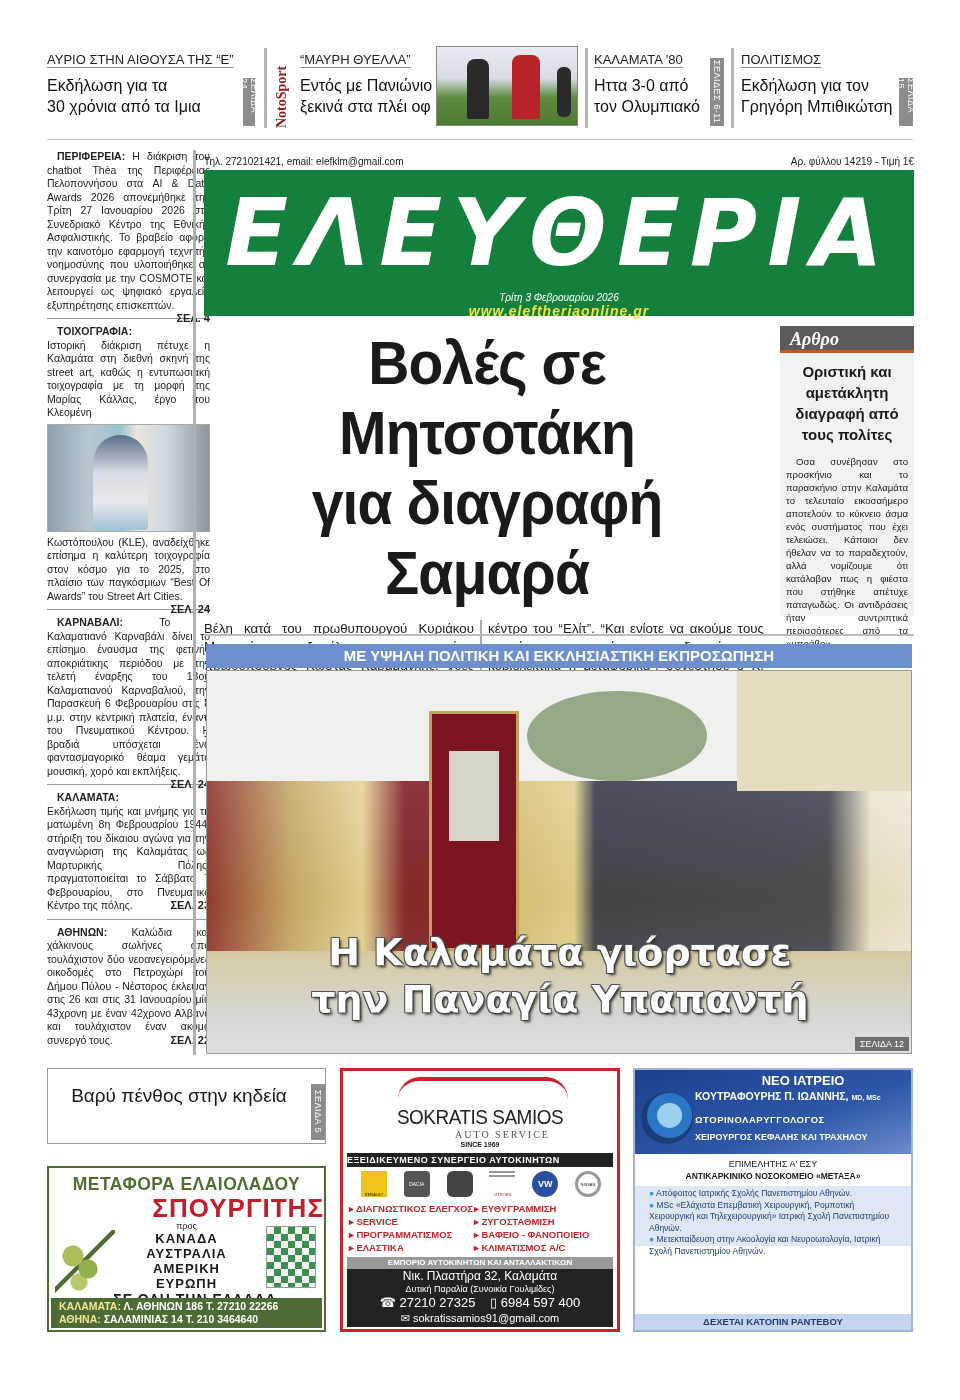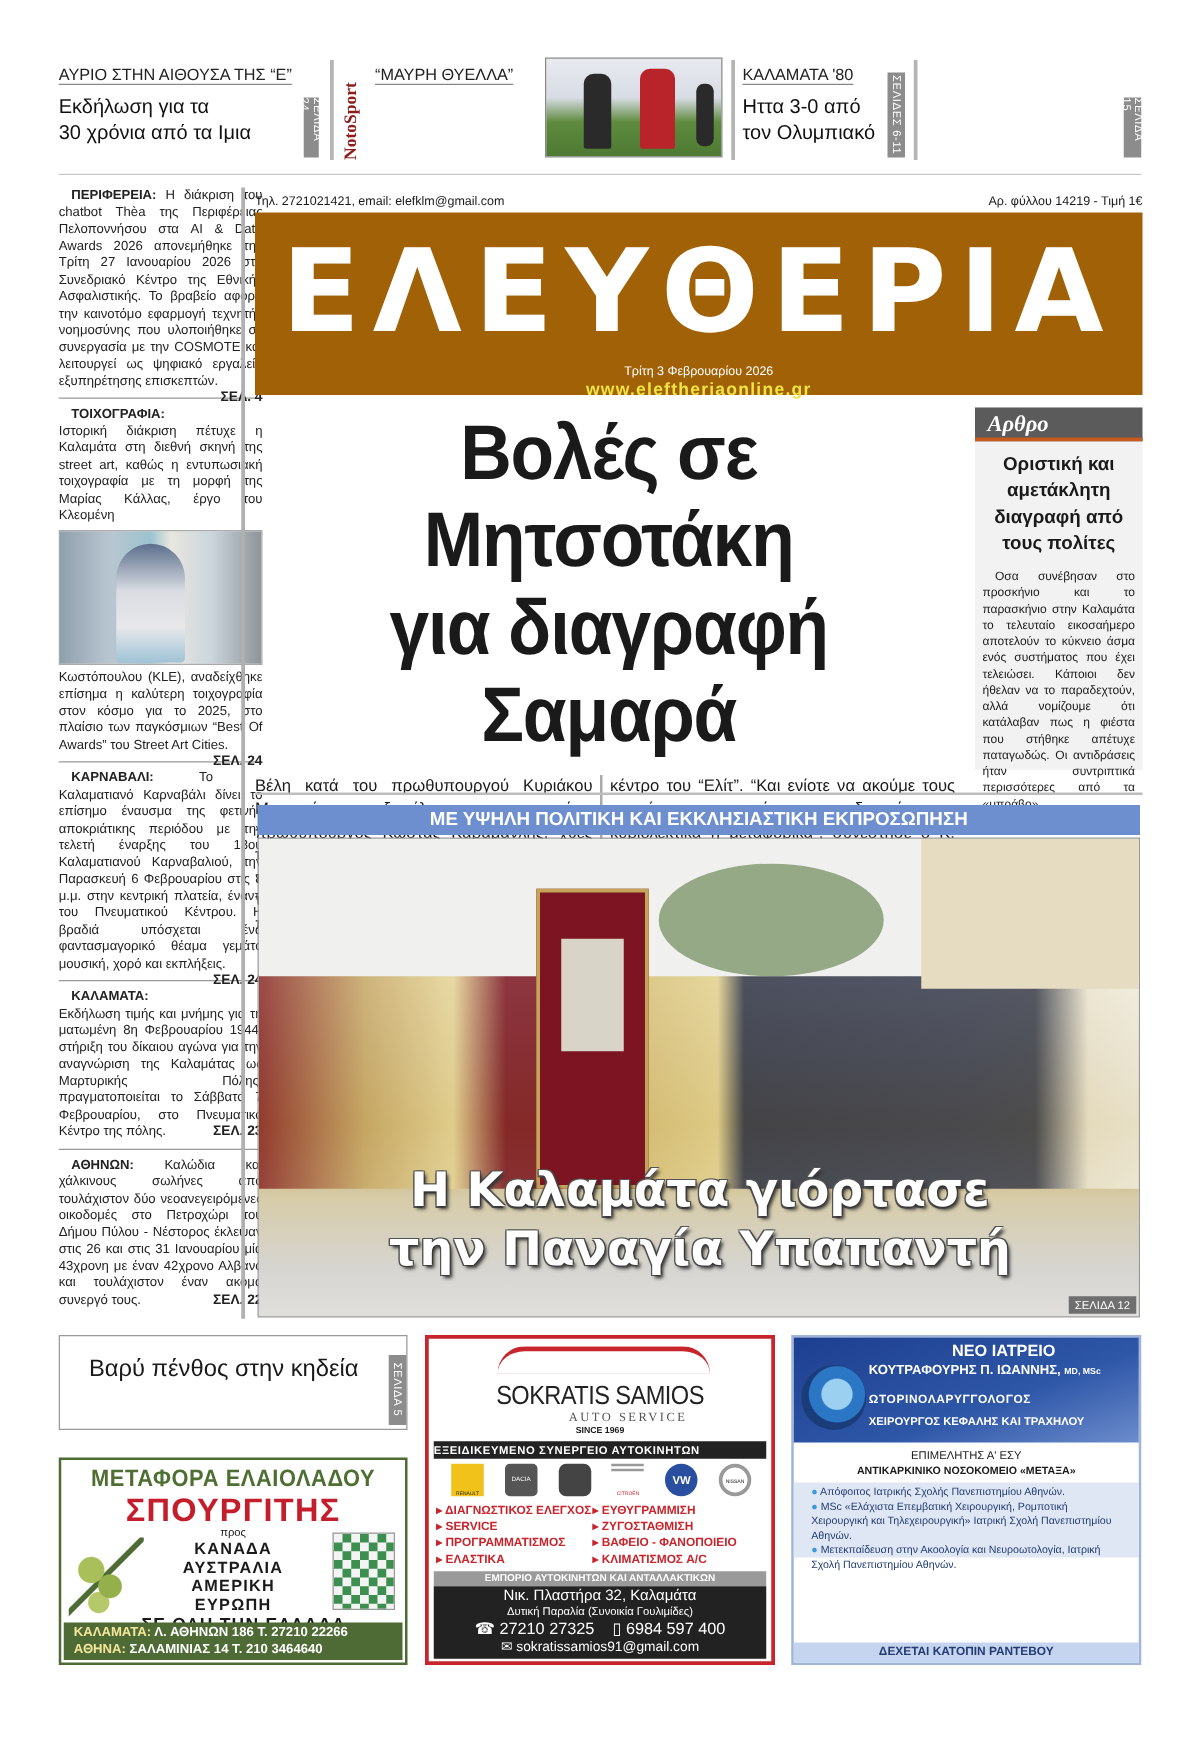--- a/index.html
+++ b/index.html
@@ -13,21 +13,21 @@
   .vrule { background: #b5b5b5; width: 3px; }
   .hrule { background: #c8c8c8; height: 2px; }
 
   
   .brief { font-size: 10.5px; line-height: 13.5px; color: #222; text-align: justify; }
   .brief .kw { font-weight: bold; }
   .brief .pg { font-weight: bold; float: right; font-size: 11px; }
   .brief-sep { height: 1px; background: #999; }
 
   
-  .mast { background: #a16207; }
+  .mast { background: #15803d; font-style: italic; }
   .mast-title { color: #fff; font-family: "DejaVu Sans", sans-serif; font-weight: bold; font-size: 92px; letter-spacing: 10px; text-align: center; line-height: 1; }
   .mast-date { color: #fff; font-size: 10px; text-align: center; }
   .mast-url { color: #f0e440; font-size: 14px; font-weight: bold; text-align: center; letter-spacing: 1px; }
 
   .head-kicker { font-size: 21px; font-weight: bold; text-align: center; border-bottom: 1px solid #888; }
   .headline { font-family: "Liberation Sans", sans-serif; font-weight: bold; font-size: 62px; line-height: 70px; text-align: center; letter-spacing: -1px; transform: scaleX(0.92); transform-origin: center; }
   .body-col { font-size: 13.3px; line-height: 18.3px; text-align: justify; }
   .pg-marker { font-weight: bold; white-space: nowrap; }
   .pg-marker .sq { display: inline-block; width: 10px; height: 10px; background: #a0142c; margin-right: 3px; }
 
@@ -59,38 +59,49 @@
       <div>Εκδήλωση για τα</div>
         <div>30 χρόνια από τα Ιμια</div>
     </div>
   </div>
   <div class="abs side-tab" style="left:243px;top:38px;width:12px;height:48px;">ΣΕΛΙΔΑ 24</div>
   <div class="abs vrule" style="left:264px;top:8px;height:80px;"></div>
 
   <div class="abs" style="left:274px;top:10px;writing-mode:vertical-rl;transform:rotate(180deg);font-family:'Liberation Serif',serif;font-weight:bold;font-size:14px;color:#8b1d1d;height:78px;">NotoSport</div>
   <div class="abs" style="left:300px;top:12px;width:140px;">
     <div class="teaser-kicker">“ΜΑΥΡΗ ΘΥΕΛΛΑ”</div>
+    <div class="teaser-text" style="margin-top:8px;">
+      <div>Εντός με Πανιώνιο</div>
+        <div>ξεκινά στα πλέι οφ</div>
+    </div>
   </div>
   <div class="abs" style="left:436px;top:6px;width:142px;height:80px;border:1px solid #888;background:linear-gradient(180deg,#e8eaf0 0%,#d8dce4 40%,#5f8b3f 65%,#4d7a32 100%);overflow:hidden;">
     <div style="position:absolute;left:30px;top:12px;width:22px;height:60px;background:#2a2a2a;border-radius:8px 8px 2px 2px;"></div>
     <div style="position:absolute;left:75px;top:8px;width:28px;height:64px;background:#b8242a;border-radius:8px 8px 2px 2px;"></div>
     <div style="position:absolute;left:120px;top:20px;width:14px;height:50px;background:#2a2a2a;border-radius:6px;"></div>
   </div>
   <div class="abs vrule" style="left:585px;top:8px;height:80px;"></div>
 
   <div class="abs" style="left:594px;top:12px;width:120px;">
     <div class="teaser-kicker">ΚΑΛΑΜΑΤΑ '80</div>
     <div class="teaser-text" style="margin-top:8px;">
       <div>Ηττα 3-0 από</div>
         <div>τον Ολυμπιακό</div>
     </div>
   </div>
   <div class="abs side-tab" style="left:710px;top:18px;width:14px;height:68px;">ΣΕΛΙΔΕΣ 6-11</div>
   <div class="abs vrule" style="left:731px;top:8px;height:80px;"></div>
 
+  <div class="abs" style="left:741px;top:12px;width:160px;">
+    <div class="teaser-kicker">ΠΟΛΙΤΙΣΜΟΣ</div>
+    <div class="teaser-text" style="margin-top:8px;">
+      <div>Εκδήλωση για τον</div>
+        <div>Γρηγόρη Μπιθικώτση</div>
+    </div>
+  </div>
   <div class="abs side-tab" style="left:899px;top:38px;width:14px;height:48px;">ΣΕΛΙΔΑ 15</div>
 </div>
 <div class="abs hrule" style="left:47px;top:139px;width:866px;height:1px;"></div>
 
 <div class="abs" style="left:47px;top:150px;width:163px;">
   <div class="brief" style="text-indent:10px;">
     <span class="kw">ΠΕΡΙΦΕΡΕΙΑ:</span> <span>Η διάκριση του chatbot Thèa της Περιφέρειας Πελοποννήσου στα AI &amp; Data Awards 2026 απονεμήθηκε την Τρίτη 27 Ιανουαρίου 2026 στο Συνεδριακό Κέντρο της Εθνικής Ασφαλιστικής. Το βραβείο αφορά την καινοτόμο εφαρμογή τεχνητής νοημοσύνης που υλοποιήθηκε σε συνεργασία με την COSMOTE και λειτουργεί ως ψηφιακό εργαλείο εξυπηρέτησης επισκεπτών.</span> <span class="pg">ΣΕΛ. 4</span>
   </div>
   <div class="brief-sep" style="margin:6px 0;"></div>
 
@@ -171,21 +182,21 @@
 
 <div class="abs ad-border" style="left:47px;top:1068px;width:279px;height:76px;">
   <div style="position:absolute;left:0;top:14px;width:262px;text-align:center;font-size:19px;line-height:25px;">
     <div>Βαρύ πένθος στην κηδεία</div>
   </div>
   <div class="side-tab" style="position:absolute;right:0;top:15px;width:14px;height:56px;">ΣΕΛΙΔΑ 5</div>
 </div>
 
 <div class="abs ad-oil" style="left:47px;top:1166px;width:279px;height:166px;background:#fff;">
   <div style="text-align:center;color:#4e6f31;font-weight:bold;font-size:19px;margin-top:5px;letter-spacing:0.5px;transform:scaleX(0.92);">ΜΕΤΑΦΟΡΑ ΕΛΑΙΟΛΑΔΟΥ</div>
-  <div style="text-align:center;color:#c41e2c;font-weight:bold;font-size:26px;line-height:26px;letter-spacing:1px;">ΣΠΟΥΡΓΙΤΗΣ</div>
+  <div style="text-align:right;color:#c41e2c;font-weight:bold;font-size:26px;line-height:26px;letter-spacing:1px;">ΣΠΟΥΡΓΙΤΗΣ</div>
   <div style="text-align:center;font-size:9px;">προς</div>
   <div style="position:absolute;left:6px;top:62px;width:60px;height:65px;background:radial-gradient(circle at 30% 40%,#a9c05a 0 10px,transparent 11px),radial-gradient(circle at 55% 60%,#93b04a 0 9px,transparent 10px),radial-gradient(circle at 40% 80%,#b5c96a 0 8px,transparent 9px),linear-gradient(135deg,transparent 45%,#4f6b35 46% 50%,transparent 51%);"></div>
   <div style="position:absolute;right:8px;top:58px;width:50px;height:62px;border:1px solid #999;background:repeating-conic-gradient(#3d8f4f 0 25%,#f4f4f4 0 50%) 0 0/14px 14px;"></div>
   <div style="text-align:center;font-weight:bold;font-size:13px;line-height:15px;letter-spacing:1px;">
     <div>ΚΑΝΑΔΑ</div>
     <div>ΑΥΣΤΡΑΛΙΑ</div>
     <div>ΑΜΕΡΙΚΗ</div>
     <div>ΕΥΡΩΠΗ</div>
   </div>
   <div style="text-align:center;font-weight:bold;font-size:14px;letter-spacing:1px;"><span style="font-size:7px;font-weight:normal;">και</span> <span>ΣΕ ΟΛΗ ΤΗΝ ΕΛΛΑΔΑ</span></div>

